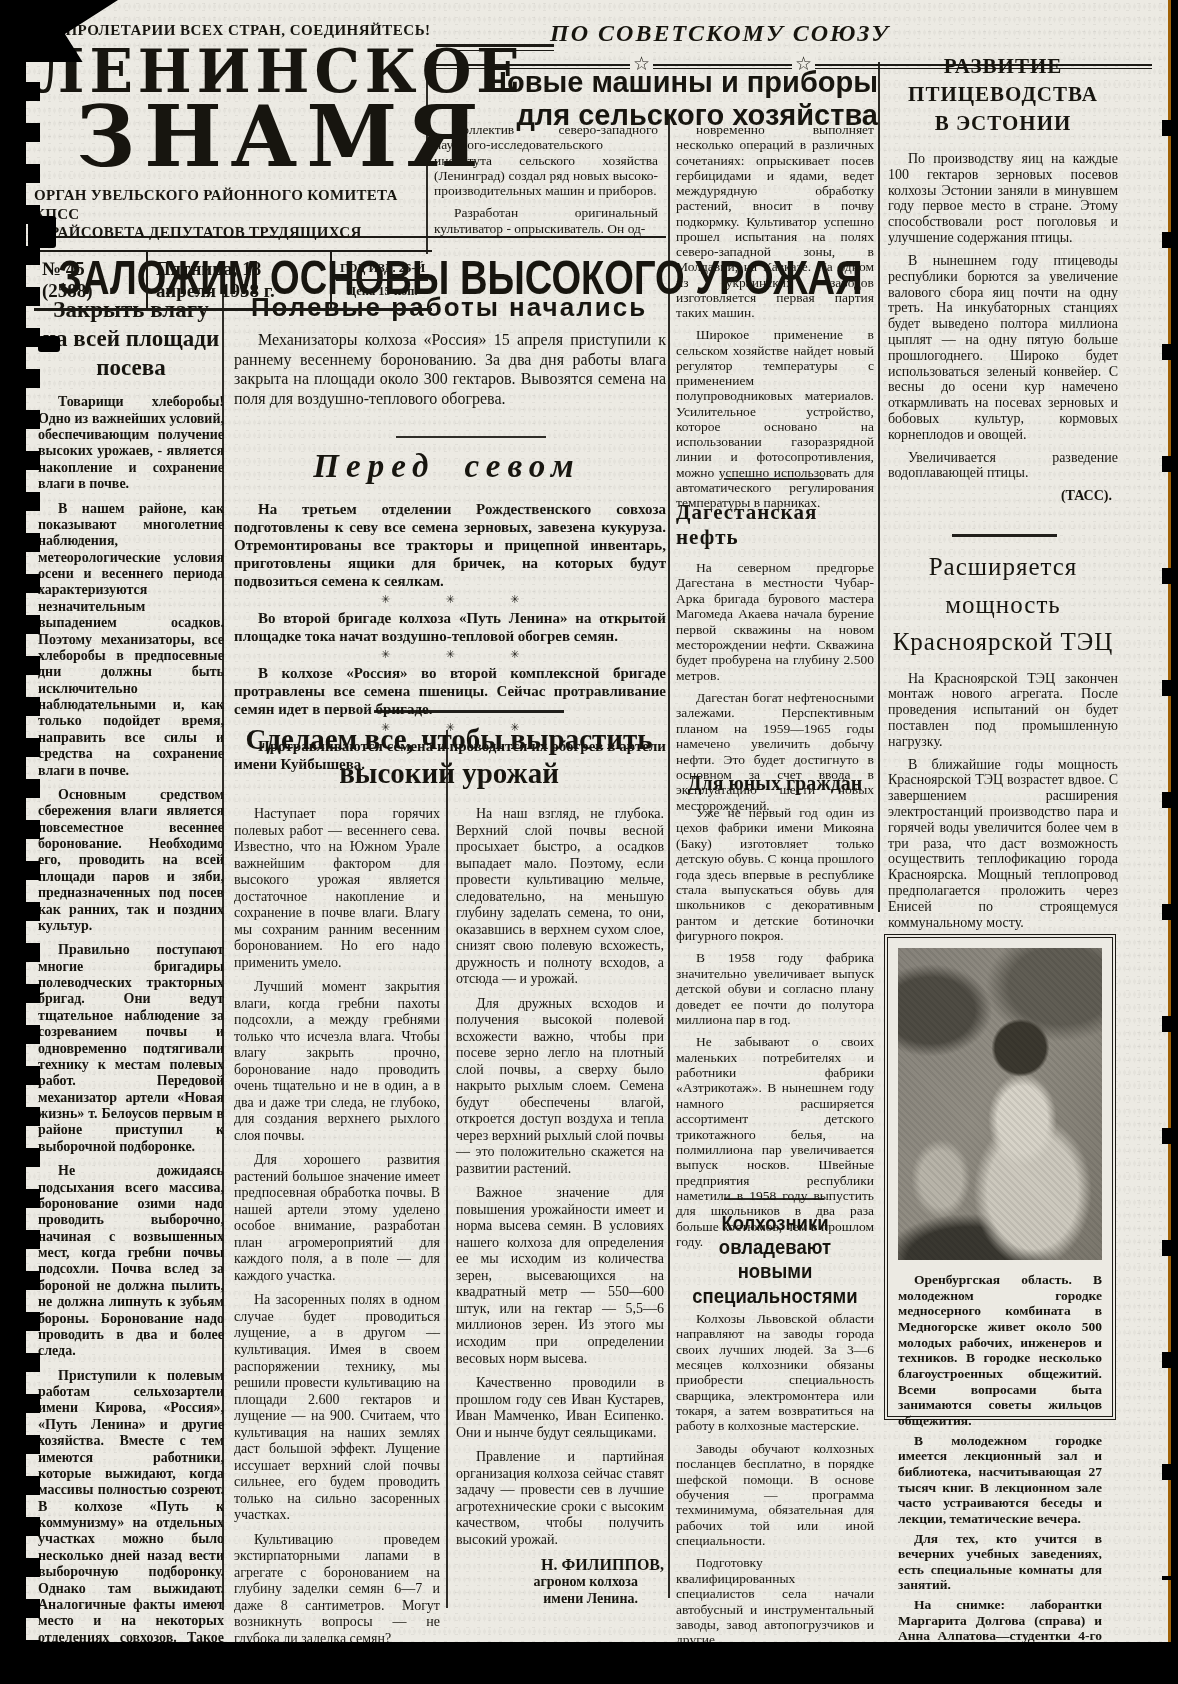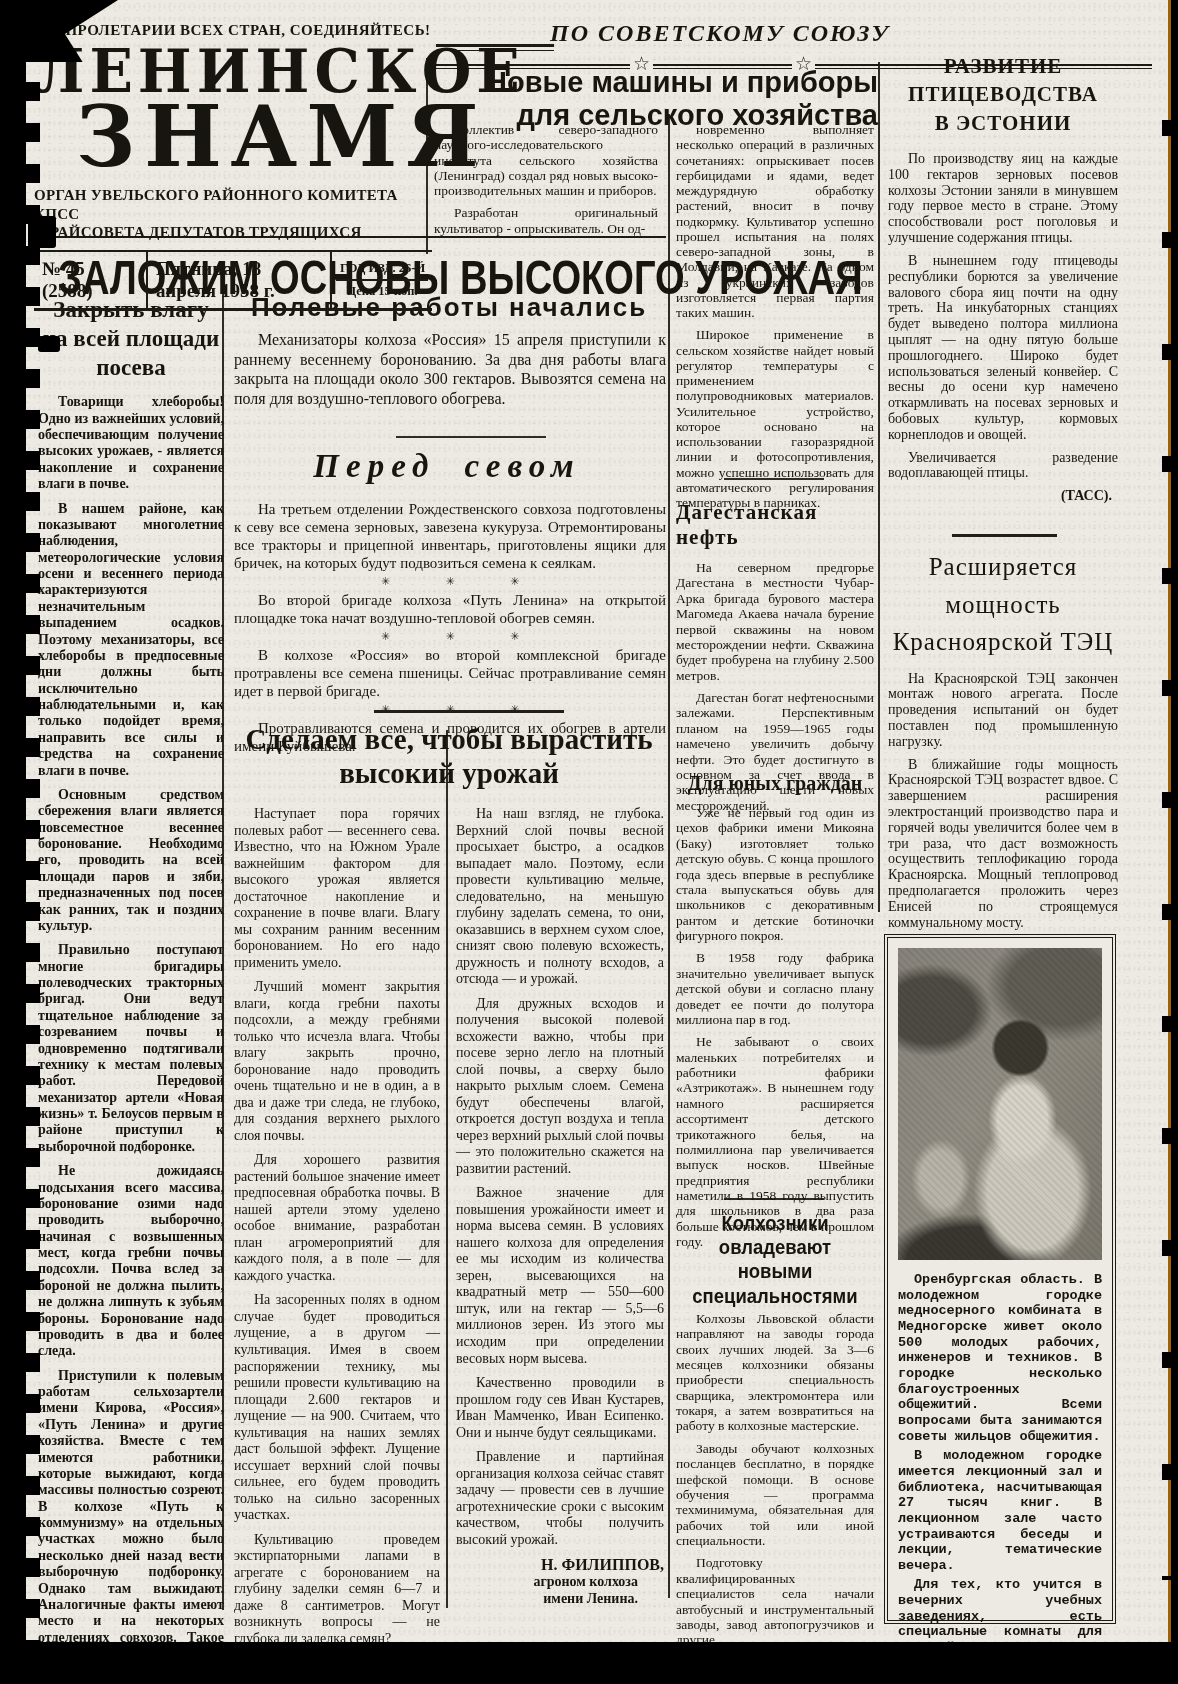--- a/index.html
+++ b/index.html
@@ -79,21 +79,21 @@
   
   #fieldworks-title{position:absolute;left:210px;top:292px;width:434px;text-align:center;z-index:6;
       font-family:"Liberation Sans","DejaVu Sans",sans-serif;font-weight:bold;font-size:26px;letter-spacing:2px;}
   #fieldworks-body{position:absolute;left:212px;top:330px;width:432px;z-index:6;}
   #fieldworks-body p{font-size:16px;line-height:1.22;text-indent:24px;text-align:justify;margin:0;}
 
   
   #sowing-title{position:absolute;left:208px;top:448px;width:434px;text-align:center;z-index:6;
       font-style:italic;font-weight:bold;font-size:33px;letter-spacing:7px;word-spacing:14px;}
   #sowing-body{position:absolute;left:212px;top:500px;width:432px;z-index:6;}
-  #sowing-body p{font-size:15px;line-height:1.2;text-indent:24px;text-align:justify;margin:0;}
+  #sowing-body p{font-size:15px;line-height:1.2;text-indent:24px;text-align:justify;margin:0;font-weight:bold;}
   .flower-sep{text-align:center;font-family:"DejaVu Sans",sans-serif;font-size:11px;letter-spacing:26px;
       padding-left:26px;margin:3px 0;color:#26241f;}
 
   
   #harvest-title{position:absolute;left:210px;top:722px;width:434px;text-align:center;z-index:6;
       font-weight:bold;font-size:29px;line-height:1.18;}
   #harvest-col1{position:absolute;left:212px;top:806px;width:206px;z-index:6;}
   #harvest-col2{position:absolute;left:434px;top:806px;width:208px;z-index:6;}
   #harvest-col1 p,#harvest-col2 p{font-size:14px;line-height:1.18;margin-bottom:8px;}
   #harvest-author{text-align:right;font-weight:bold;font-size:16px;margin-top:6px;}
@@ -113,22 +113,22 @@
 
   
   #poultry{position:absolute;left:866px;top:52px;width:230px;z-index:6;}
   #poultry-title{font-weight:bold;font-size:21px;line-height:1.35;text-align:center;letter-spacing:1px;margin-bottom:14px;}
   #poultry p{font-size:14px;line-height:1.13;}
   #tec{position:absolute;left:866px;top:548px;width:230px;z-index:6;}
   #tec-title{font-size:25px;line-height:1.5;text-align:center;letter-spacing:1px;margin-bottom:10px;}
   #tec p{font-size:14px;line-height:1.13;}
 
   
-  #photo-frame{position:absolute;left:862px;top:934px;width:232px;height:690px;z-index:6;
-      border:4px double #1c1a15;background:#eceae3;box-sizing:border-box;padding:10px 10px 16px;font-family:Liberation Mono, monospace;}
+  #photo-frame{position:absolute;left:862px;top:934px;width:232px;height:486px;z-index:6;
+      border:4px double #1c1a15;background:#eceae3;box-sizing:border-box;padding:10px 10px 16px;}
   #photo-image{width:100%;height:312px;
       background-image:
         repeating-linear-gradient(45deg, rgba(0,0,0,.07) 0 2px, transparent 2px 5px),
         radial-gradient(circle 46px at 60% 32%, #3b382f 0 55%, transparent 63%),
         radial-gradient(ellipse 52px 70px at 61% 55%, #d7d3c8 0 48%, transparent 66%),
         radial-gradient(ellipse 82px 105px at 66% 78%, #ccc8bd 0 55%, transparent 72%),
         radial-gradient(ellipse 46px 62px at 21% 74%, #b7b3a8 0 45%, transparent 64%),
         radial-gradient(ellipse 88px 66px at 16% 20%, #4e4b43 0 50%, transparent 70%),
         radial-gradient(ellipse 105px 78px at 80% 12%, #605d54 0 50%, transparent 72%),
         radial-gradient(ellipse 125px 66px at 35% 100%, #393730 0 50%, transparent 70%),

